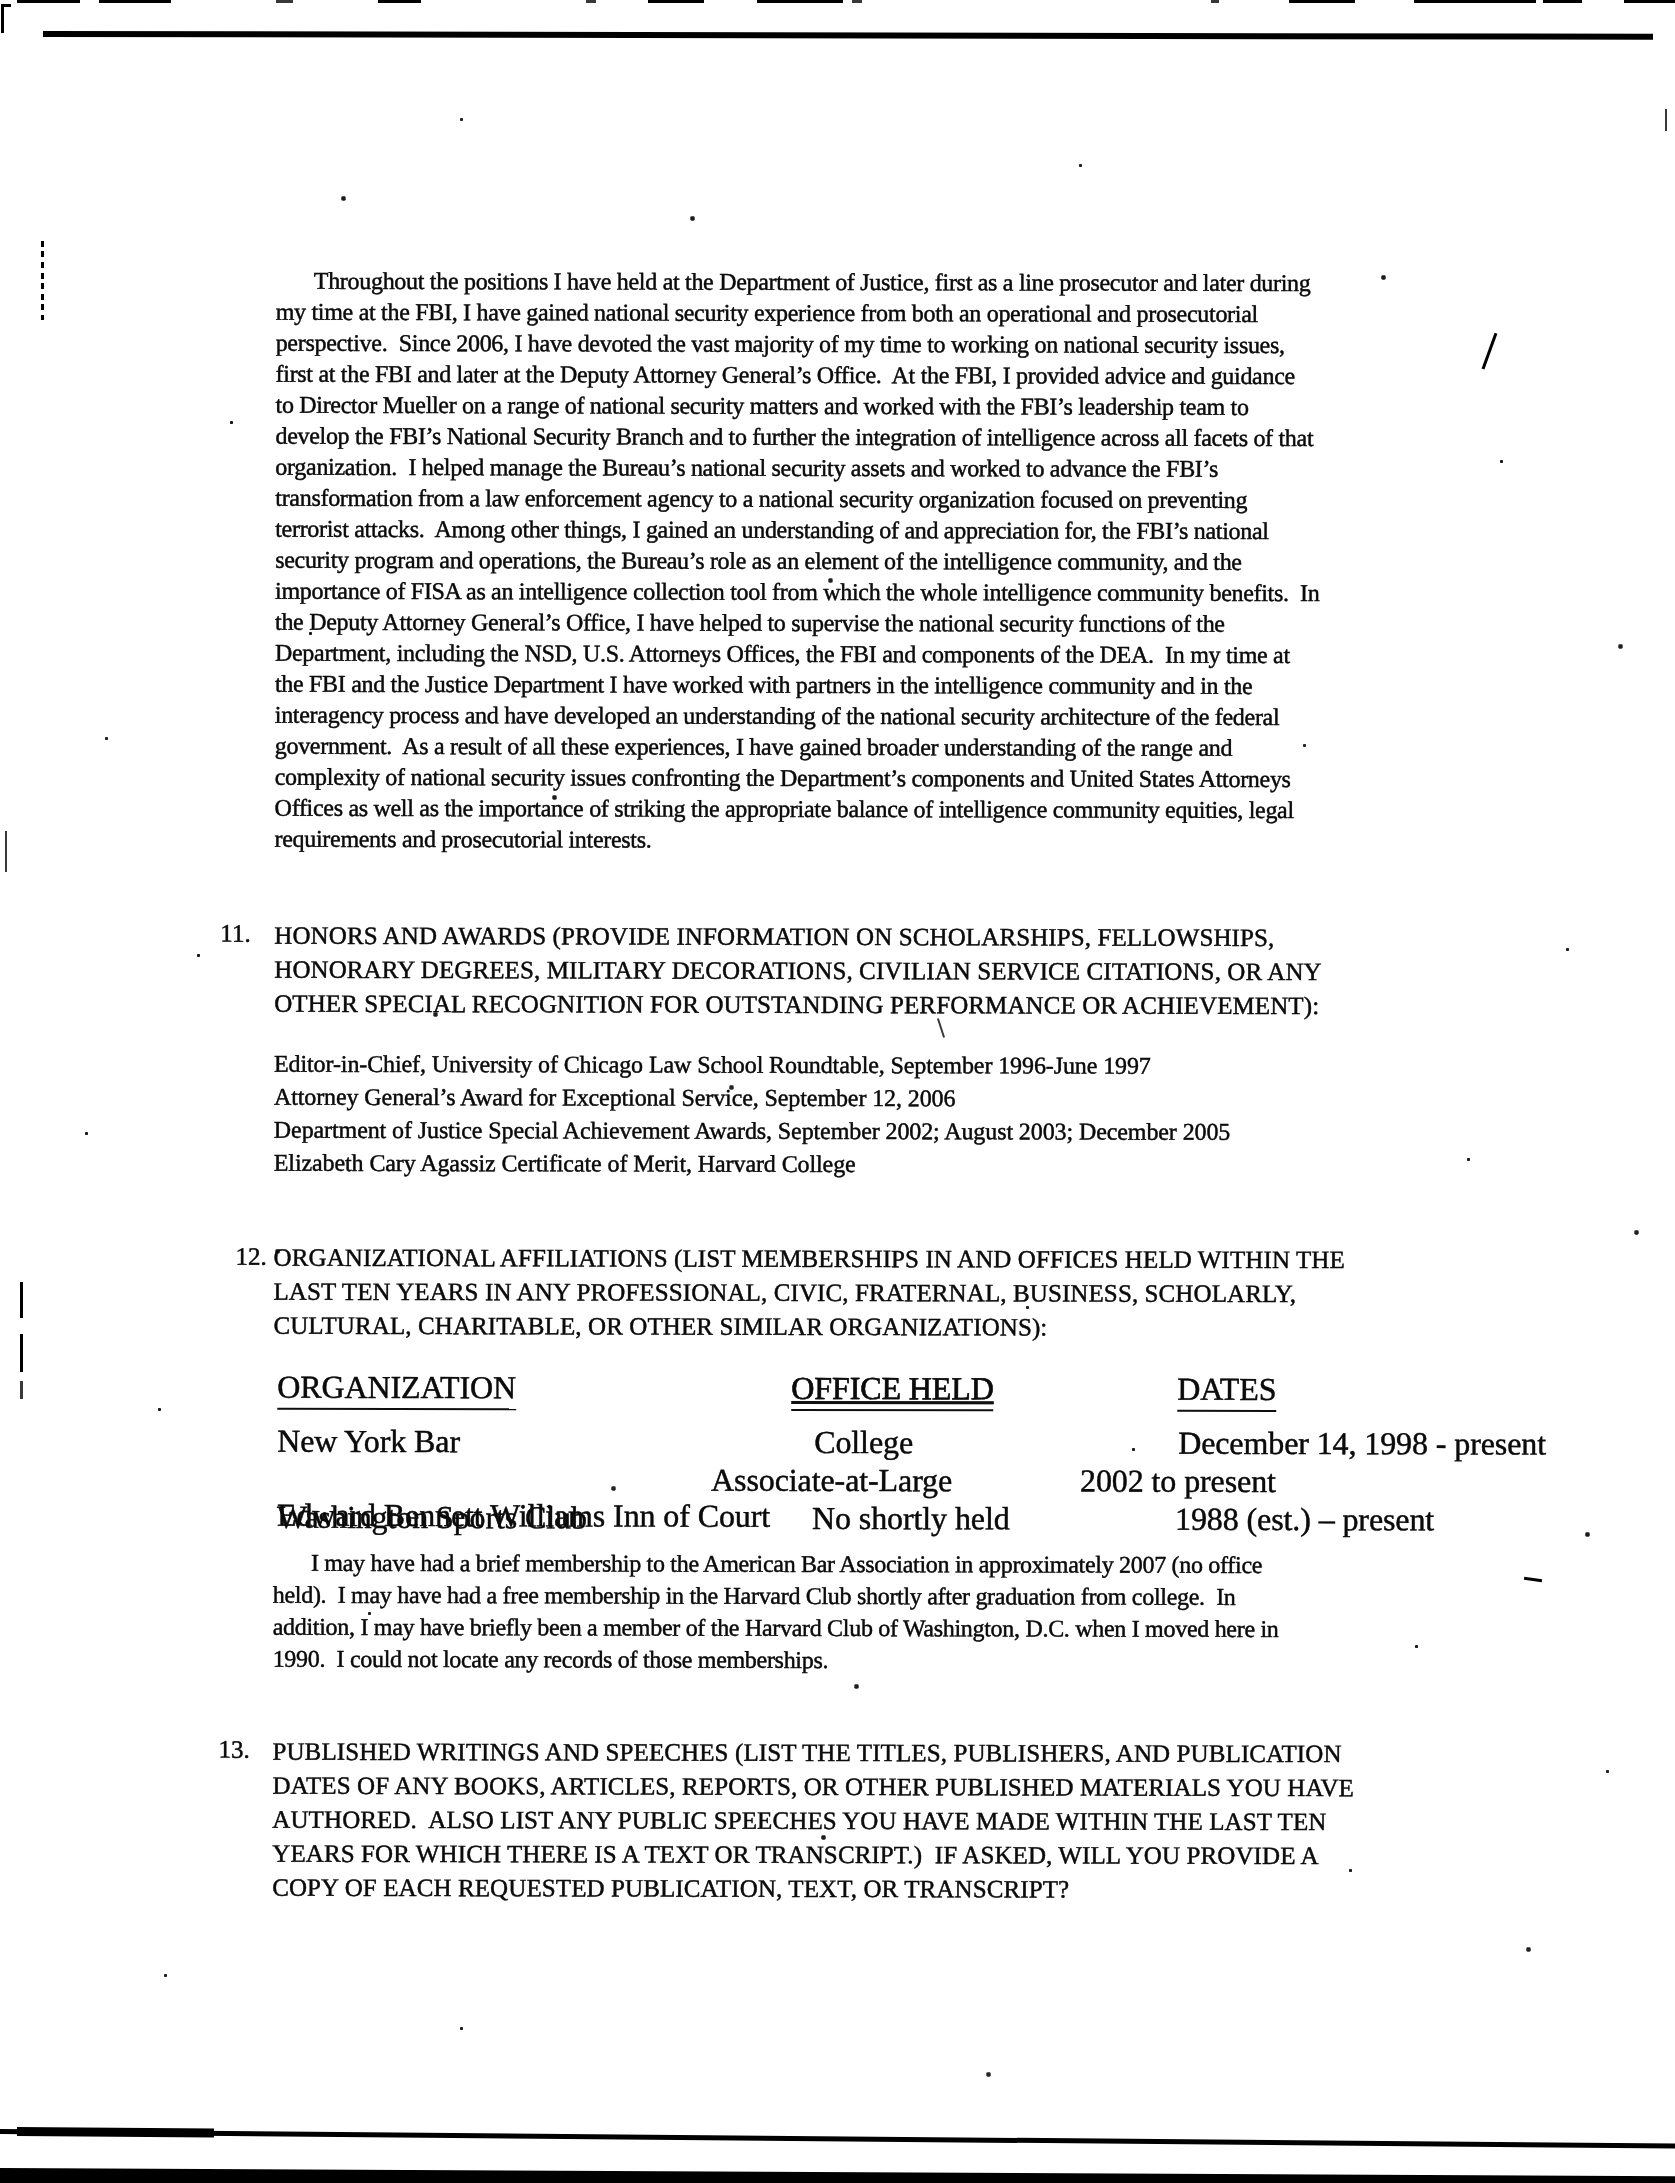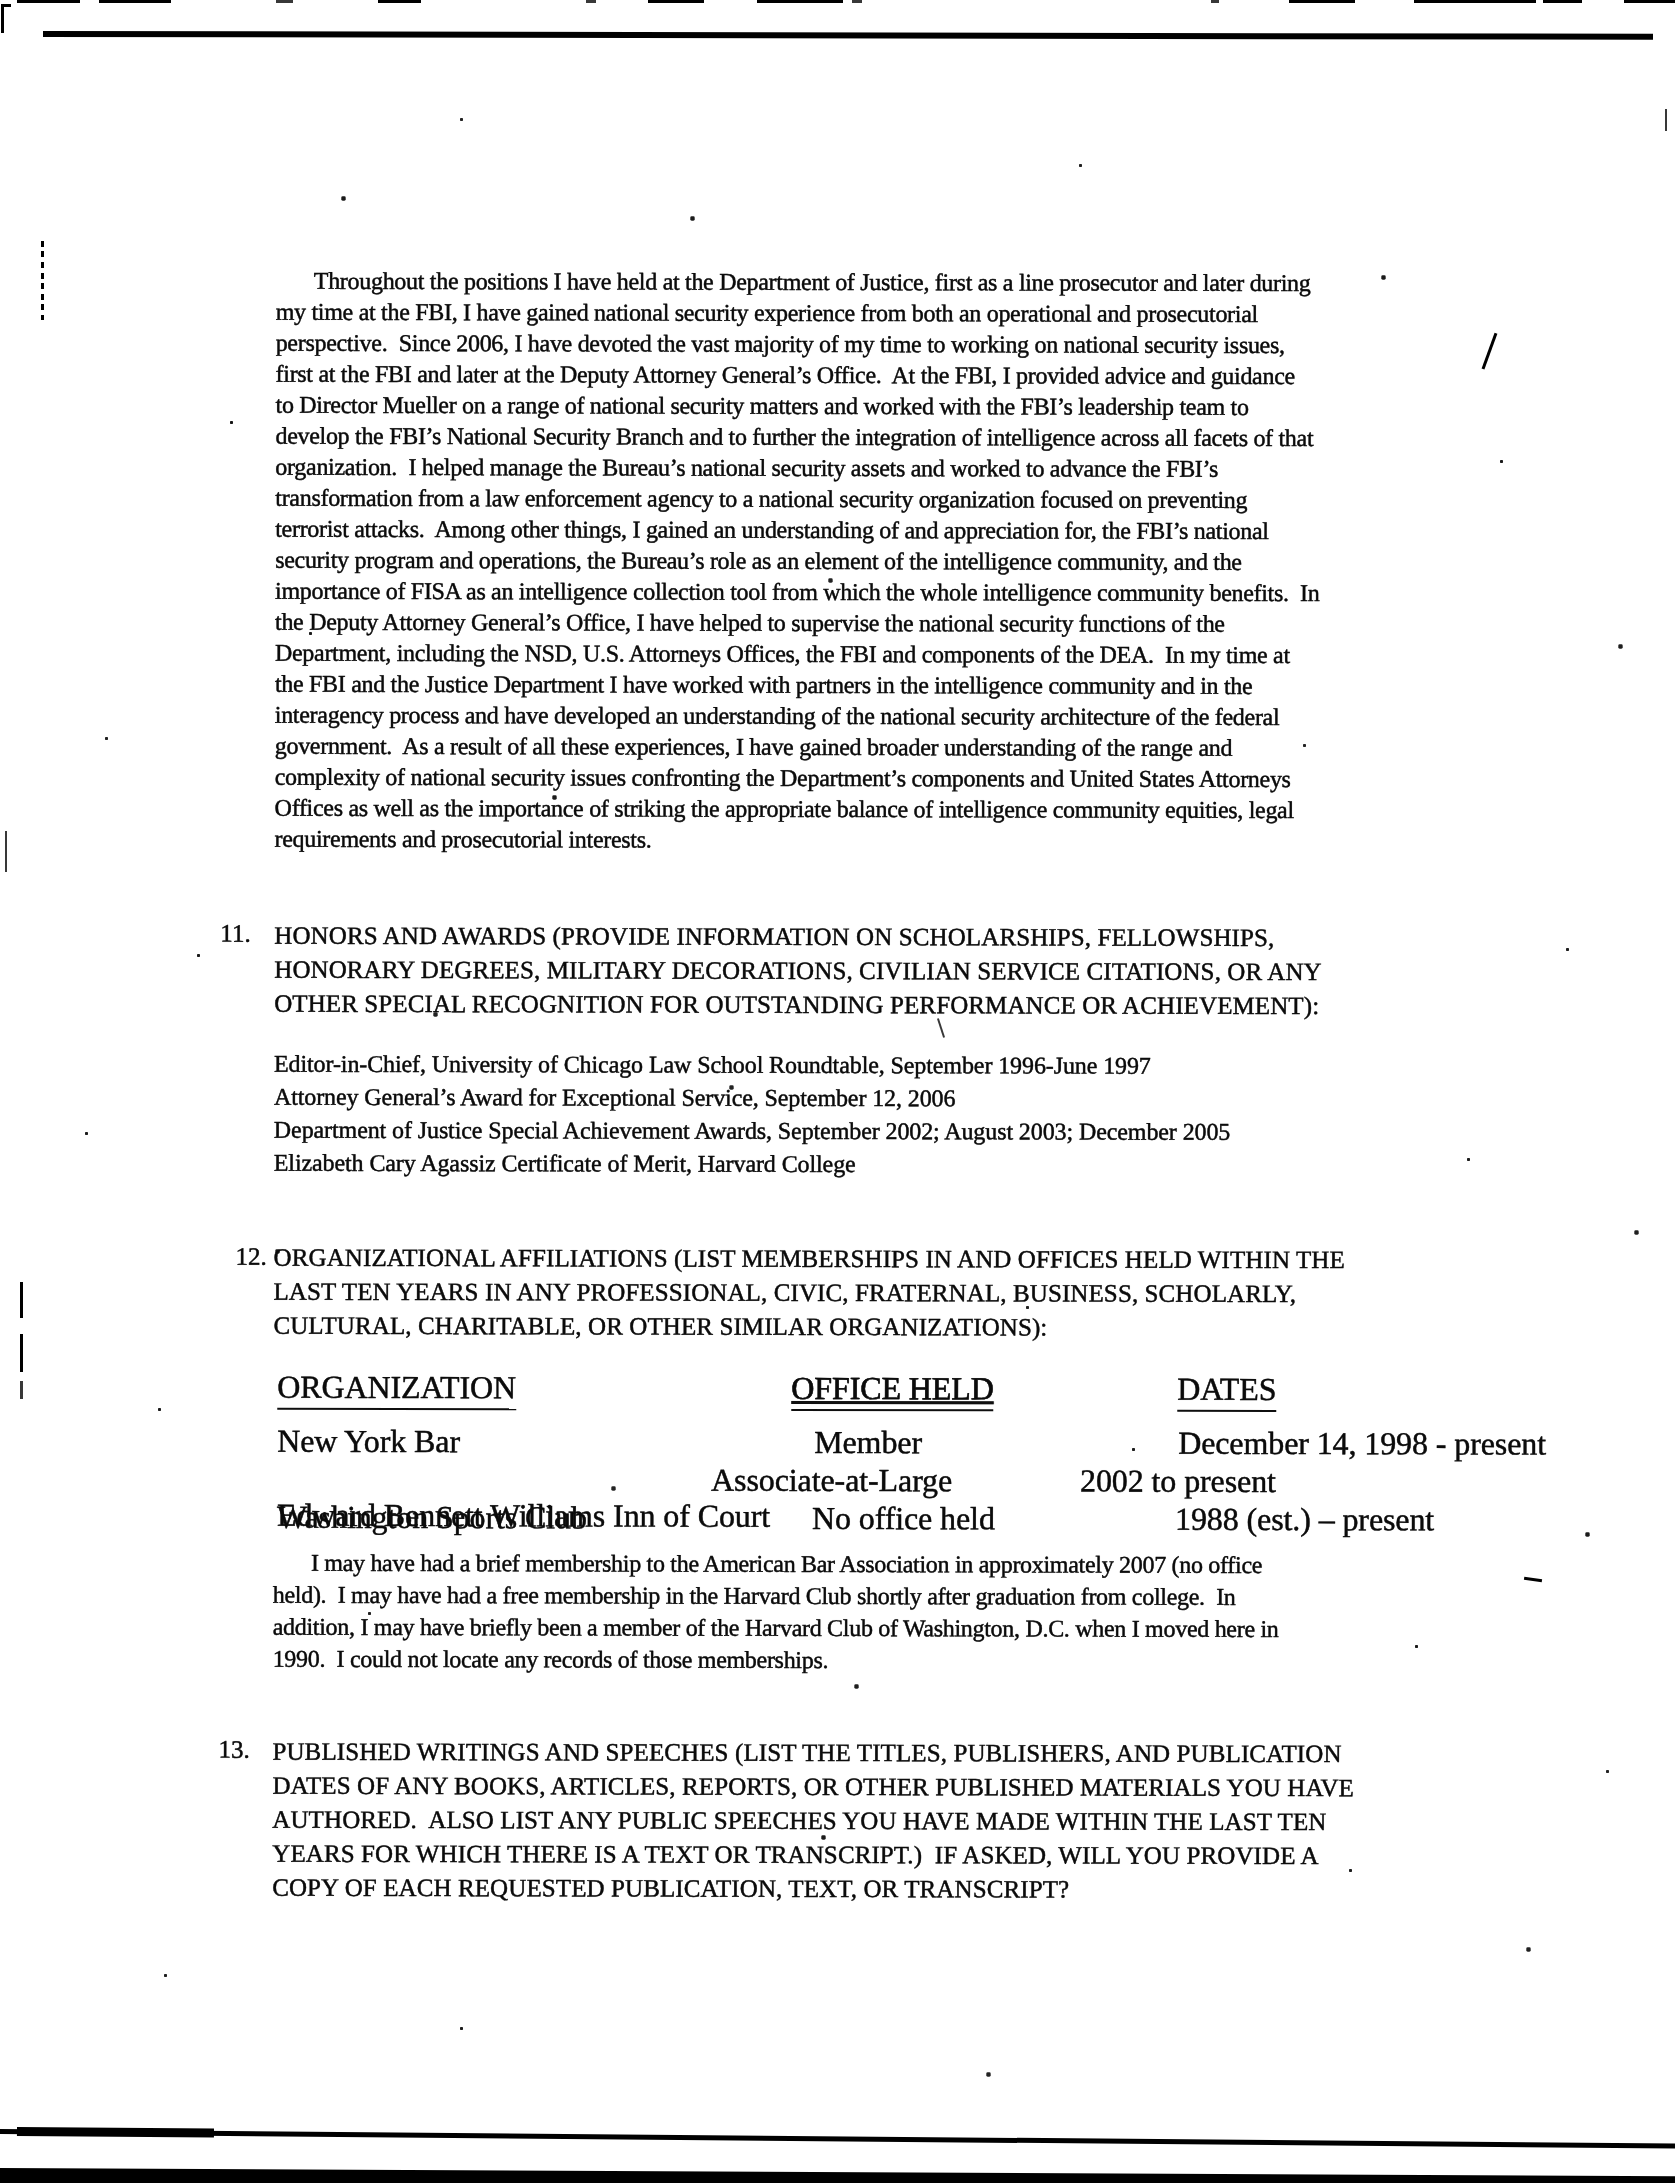--- a/index.html
+++ b/index.html
@@ -124,29 +124,29 @@
         <div class="tline">LAST TEN YEARS IN ANY PROFESSIONAL, CIVIC, FRATERNAL, BUSINESS, SCHOLARLY,</div>
         <div class="tline">CULTURAL, CHARITABLE, OR OTHER SIMILAR ORGANIZATIONS):</div>
       </div>
 
     <div>
       <span class="abs cell u" style="left:280px;top:1369px;">ORGANIZATION</span>
       <span class="abs cell u" style="left:794px;top:1369px;text-decoration:underline;">OFFICE HELD</span>
       <span class="abs cell u" style="left:1180px;top:1369px;">DATES</span>
 
       <span class="abs cell" style="left:280px;top:1423px;">New York Bar</span>
-      <span class="abs cell" style="left:817px;top:1423px;">Member</span>
+      <span class="abs cell" style="left:817px;top:1423px;">College</span>
       <span class="abs cell" style="left:1181px;top:1423px;">December 14, 1998 - present</span>
 
       <span class="abs cell" style="left:280px;top:1461px;margin-top:36px;">Edward Bennett Williams Inn of Court</span>
       <span class="abs cell" style="left:714px;top:1461px;">Associate-at-Large</span>
       <span class="abs cell" style="left:1083px;top:1461px;">2002 to present</span>
 
       <span class="abs cell" style="left:280px;top:1499px;">Washington Sports Club</span>
-      <span class="abs cell" style="left:815px;top:1499px;">No office held</span>
+      <span class="abs cell" style="left:815px;top:1499px;">No shortly held</span>
       <span class="abs cell" style="left:1178px;top:1499px;">1988 (est.) – present</span>
     </div>
 
     <div class="abs para2 indent-first" style="left:276px;top:1547px;">
         <div class="tline">I may have had a brief membership to the American Bar Association in approximately 2007 (no office</div>
         <div class="tline">held).  I may have had a free membership in the Harvard Club shortly after graduation from college.  In</div>
         <div class="tline">addition, I may have briefly been a member of the Harvard Club of Washington, D.C. when I moved here in</div>
         <div class="tline">1990.  I could not locate any records of those memberships.</div>
       </div>
 

